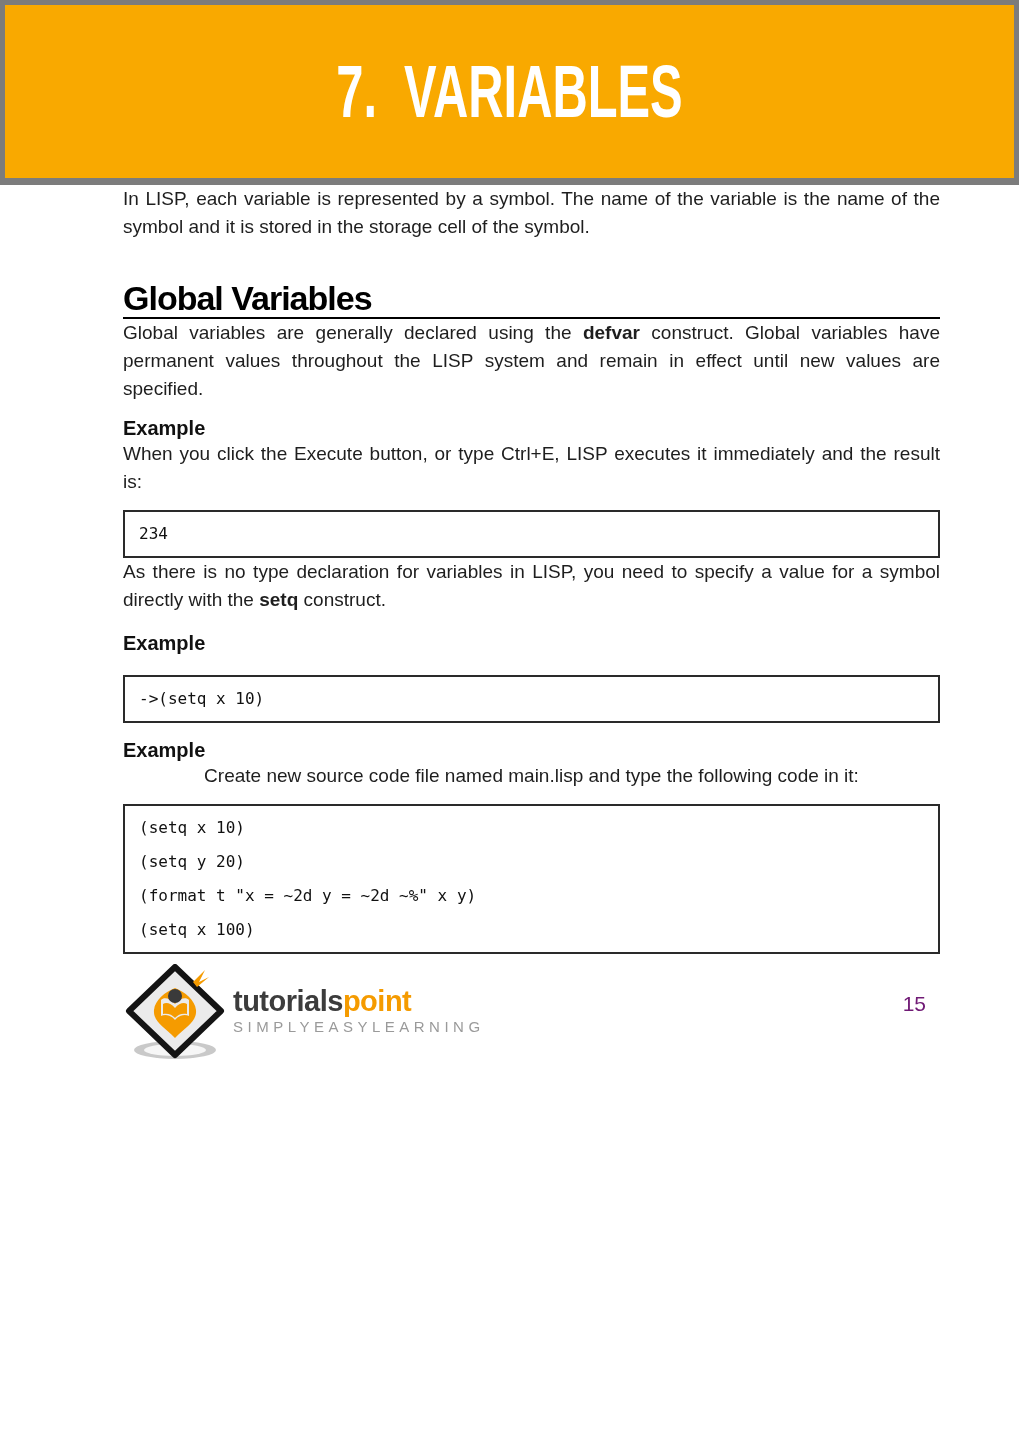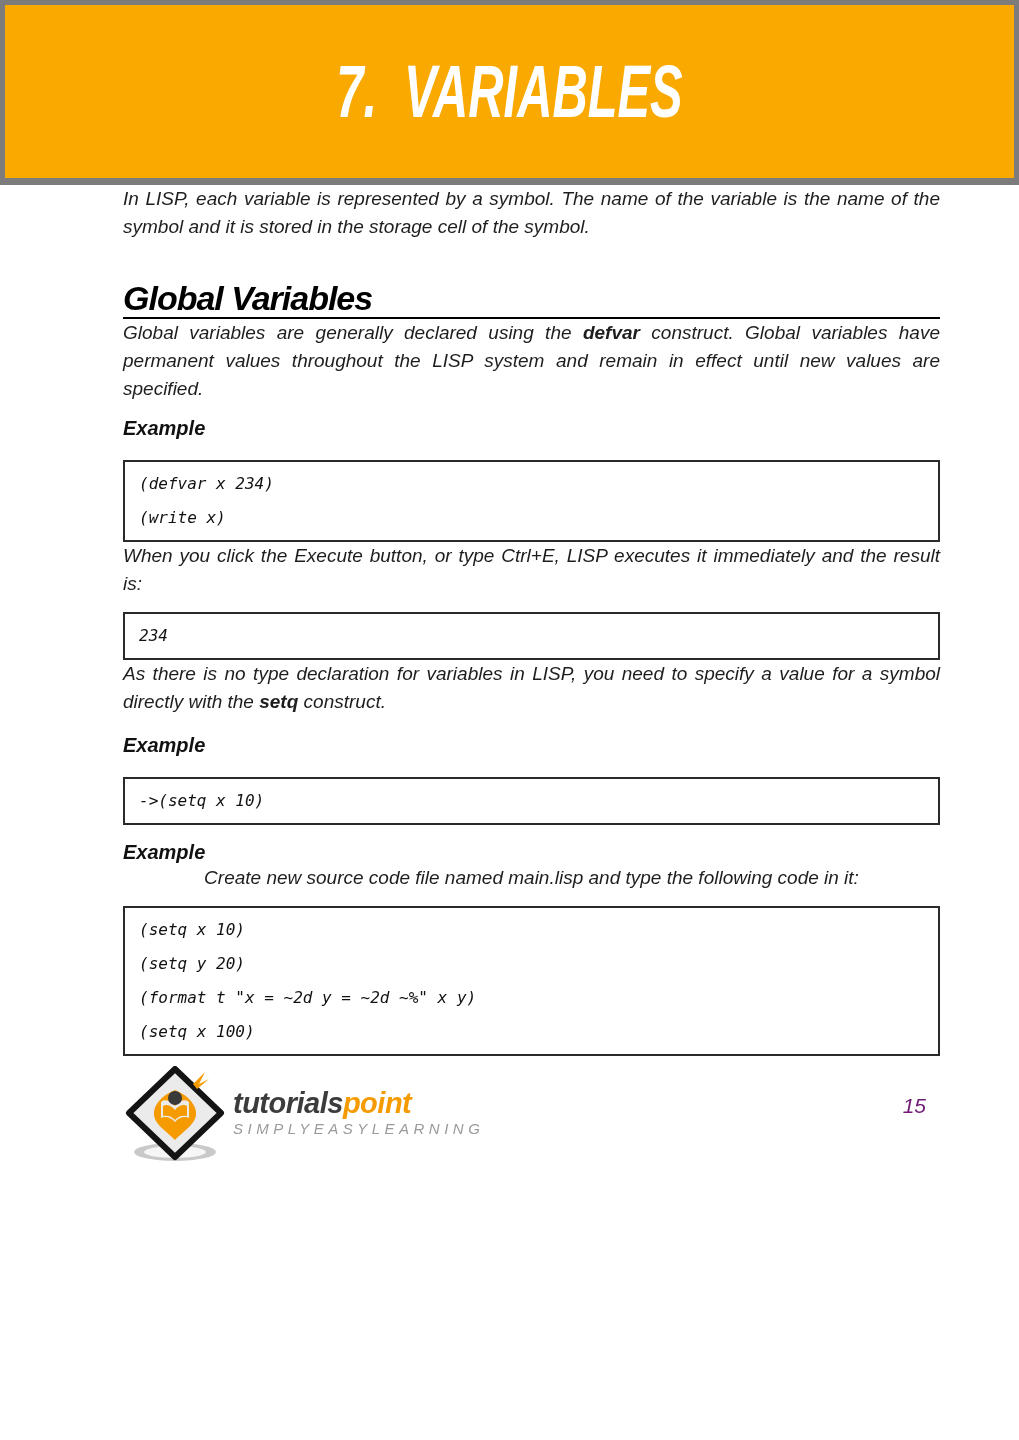--- a/index.html
+++ b/index.html
@@ -8,21 +8,20 @@
     background: #ffffff;
     font-family: "Liberation Sans", sans-serif;
     color: #1e1e1e;
   }
   .page {
     position: relative;
     width: 1019px;
     height: 1440px;
     overflow: hidden;
     background: #ffffff;
-    font-style: italic;
   }
 
   
   .banner {
     box-sizing: border-box;
     width: 1019px;
     height: 185px;
     background: #F9A900;
     border: 5px solid #7c7c7c;
     border-bottom-width: 7px;
@@ -143,24 +142,20 @@
   <div class="content">
 
     <p class="body-text p-intro">In LISP, each variable is represented by a symbol. The name of the variable is the name of the symbol and it is stored in the storage cell of the symbol.</p>
 
     <h2 class="section-heading">Global Variables</h2>
 
     <p class="body-text p-after-rule"><span>Global variables are generally declared using the </span><b>defvar</b><span> construct. Global variables have permanent values throughout the LISP system and remain in effect until new values are specified.</span></p>
 
     <div class="example-label">Example</div>
 
-    <div class="codebox">
-        <div class="code-line">(defvar x 234)</div>
-        <div class="code-line">(write x)</div>
-      </div>
 
     <p class="body-text p-mid">When you click the Execute button, or type Ctrl+E, LISP executes it immediately and the result is:</p>
 
     <div class="codebox mt-sm">
         <div class="code-line">234</div>
       </div>
 
     <p class="body-text p-mid"><span>As there is no type declaration for variables in LISP, you need to specify a value for a symbol directly with the </span><b>setq</b><span> construct.</span></p>
 
     <div class="example-label gap-lg">Example</div>

